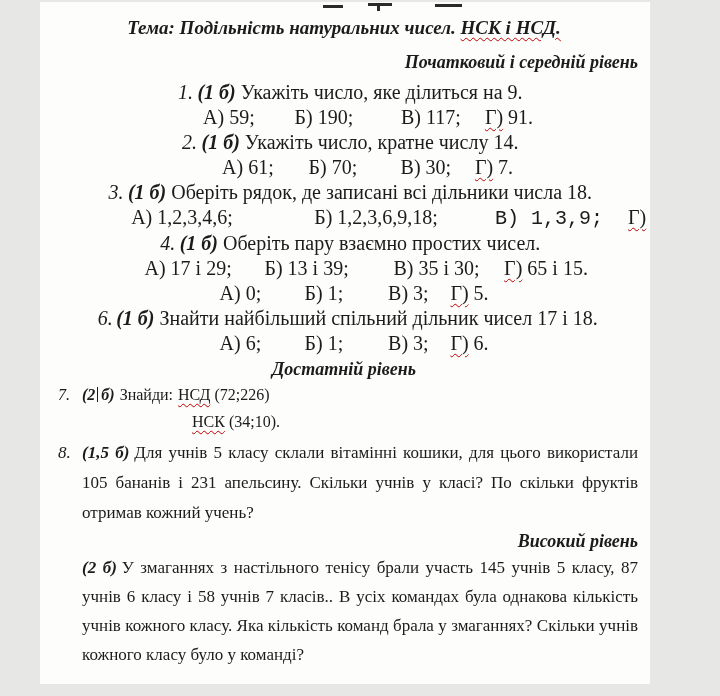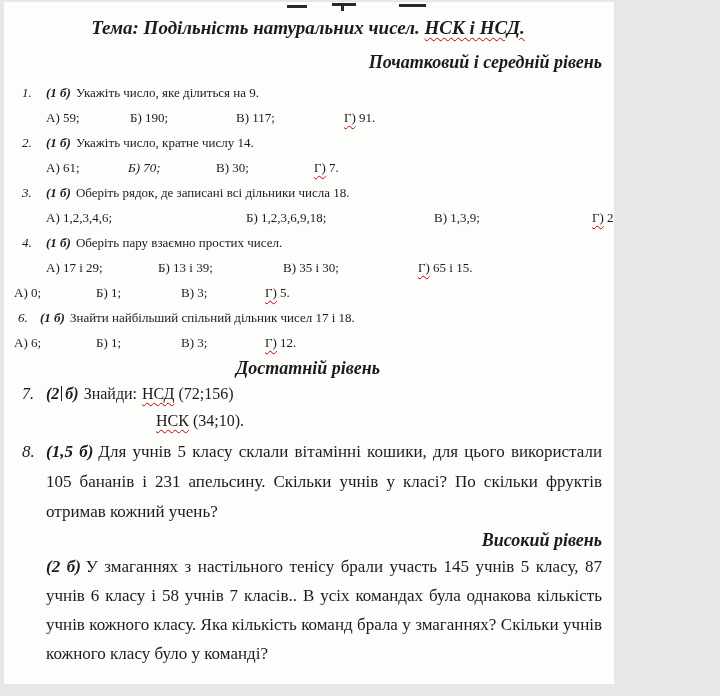--- a/index.html
+++ b/index.html
@@ -10,20 +10,21 @@
     color:#1b1b1b;
   }
   .frame{
     box-sizing:border-box;
     width:620px;height:696px;
     border-style:solid;border-color:#e7e7e5;
     border-width:2px 6px 12px 4px;
     background:#fdfdfc;
     overflow:hidden;
     padding:0 12px 0 10px;
+    margin-left:36px;
   }
   
   .fragments{position:relative;height:9px;}
   .frag{position:absolute;background:#2a2a2a;}
   .frag1{left:273px;top:3px;width:20px;height:3px;}
   .frag2{left:318px;top:1px;width:24px;height:3px;}
   .frag2d{left:327px;top:1px;width:3px;height:8px;}
   .frag3{left:385px;top:2px;width:27px;height:3px;}
 
   .title{
@@ -43,38 +44,38 @@
   .level-3{margin-top:1px;}
 
   .wavy, .gopt::first-letter{
     text-decoration-line:underline;
     text-decoration-style:wavy;
     text-decoration-color:#c00000;
     text-decoration-thickness:1px;
     text-underline-offset:3px;
   }
 
-  .quiz{margin-top:6px;font-size:13px;}
+  .quiz{margin-top:6px;font-size:20px;text-align:center;}
   .qrow{line-height:25px;white-space:nowrap;}
   .qnum{display:inline-block;width:24px;margin-left:8px;font-style:italic;}
   .qnum.shift{margin-left:4px;width:22px;}
   .pts{font-weight:bold;font-style:italic;margin-right:5px;}
   .opts{line-height:25px;white-space:nowrap;}
   .opts.indent{margin-left:32px;}
   .opts span{display:inline-block;}
   .opts span:last-child{width:auto;}
   .opts-a span:nth-child(1){width:84px;}
   .opts-a span:nth-child(2){width:106px;}
   .opts-a span:nth-child(3){width:108px;}
   .opts-b span:nth-child(1){width:82px;}
-  .opts-b span:nth-child(2){width:88px;font-style:italic;}
+  .opts-b span:nth-child(2){width:88px;}
   .opts-b span:nth-child(3){width:98px;}
   .opts-c span:nth-child(1){width:200px;}
   .opts-c span:nth-child(2){width:188px;}
-  .opts-c span:nth-child(3){width:158px;}
+  .opts-c span:nth-child(3){width:158px;font-family:Liberation Mono, monospace;}
   .opts-d span:nth-child(1){width:112px;}
   .opts-d span:nth-child(2){width:125px;}
   .opts-d span:nth-child(3){width:135px;}
   .opts-e span:nth-child(1){width:82px;}
   .opts-e span:nth-child(2){width:85px;}
   .opts-e span:nth-child(3){width:84px;}
 
   .q7line1{line-height:27px;white-space:nowrap;}
   .q7line2{line-height:27px;margin-left:142px;white-space:nowrap;}
   .cursor{display:inline-block;width:1px;height:15px;background:#1b1b1b;vertical-align:-2px;margin:0 3px 0 2px;}
@@ -110,27 +111,27 @@
 
     <div class="qrow"><span class="qnum">3.</span><span class="pts">(1 б)</span><span>Оберіть рядок, де записані всі дільники числа 18.</span></div>
     <div class="opts opts-c indent"><span>А) 1,2,3,4,6;</span><span>Б) 1,2,3,6,9,18;</span><span>В) 1,3,9;</span><span class="gopt">Г) 2,3,6,18.</span></div>
 
     <div class="qrow"><span class="qnum">4.</span><span class="pts">(1 б)</span><span>Оберіть пару взаємно простих чисел.</span></div>
     <div class="opts opts-d indent"><span>А) 17 і 29;</span><span>Б) 13 і 39;</span><span>В) 35 і 30;</span><span class="gopt">Г) 65 і 15.</span></div>
 
     <div class="opts opts-e"><span>А) 0;</span><span>Б) 1;</span><span>В) 3;</span><span class="gopt">Г) 5.</span></div>
 
     <div class="qrow"><span class="qnum shift">6.</span><span class="pts">(1 б)</span><span>Знайти найбільший спільний дільник чисел 17 і 18.</span></div>
-    <div class="opts opts-e"><span>А) 6;</span><span>Б) 1;</span><span>В) 3;</span><span class="gopt">Г) 12.</span></div>
+    <div class="opts opts-e"><span>А) 6;</span><span>Б) 1;</span><span>В) 3;</span><span class="gopt">Г) 6.</span></div>
 
   </div>
 
   <div class="level level-2">Достатній рівень</div>
 
-  <div class="q7line1"><span class="qnum">7.</span><span class="pts" style="margin-right:0;">(2</span><span class="cursor"></span><span class="pts">б)</span><span style="margin-right:5px;">Знайди:</span><span class="wavy" style="margin-right:4px;">НСД</span><span>(72;156)</span></div>
+  <div class="q7line1"><span class="qnum">7.</span><span class="pts" style="margin-right:0;">(2</span><span class="cursor"></span><span class="pts">б)</span><span style="margin-right:5px;">Знайди:</span><span class="wavy" style="margin-right:4px;">НСД</span><span>(72;226)</span></div>
   <div class="q7line2"><span class="wavy" style="margin-right:4px;">НСК</span><span>(34;10).</span></div>
 
   <div class="qpara">
       <span class="qnum">8.</span>
       <div class="ptext"><span class="pts">(1,5 б)</span><span>Для учнів 5 класу склали вітамінні кошики, для цього використали 105 бананів і 231 апельсину. Скільки учнів у класі? По скільки фруктів отримав кожний учень?</span></div>
     </div>
 
   <div class="level level-3">Високий рівень</div>
 
   <div class="para-high"><span class="pts">(2 б)</span><span>У змаганнях з настільного тенісу брали участь 145 учнів 5 класу, 87 учнів 6 класу і 58 учнів 7 класів.. В усіх командах була однакова кількість учнів кожного класу. Яка кількість команд брала у змаганнях? Скільки учнів кожного класу було у команді?</span></div>

